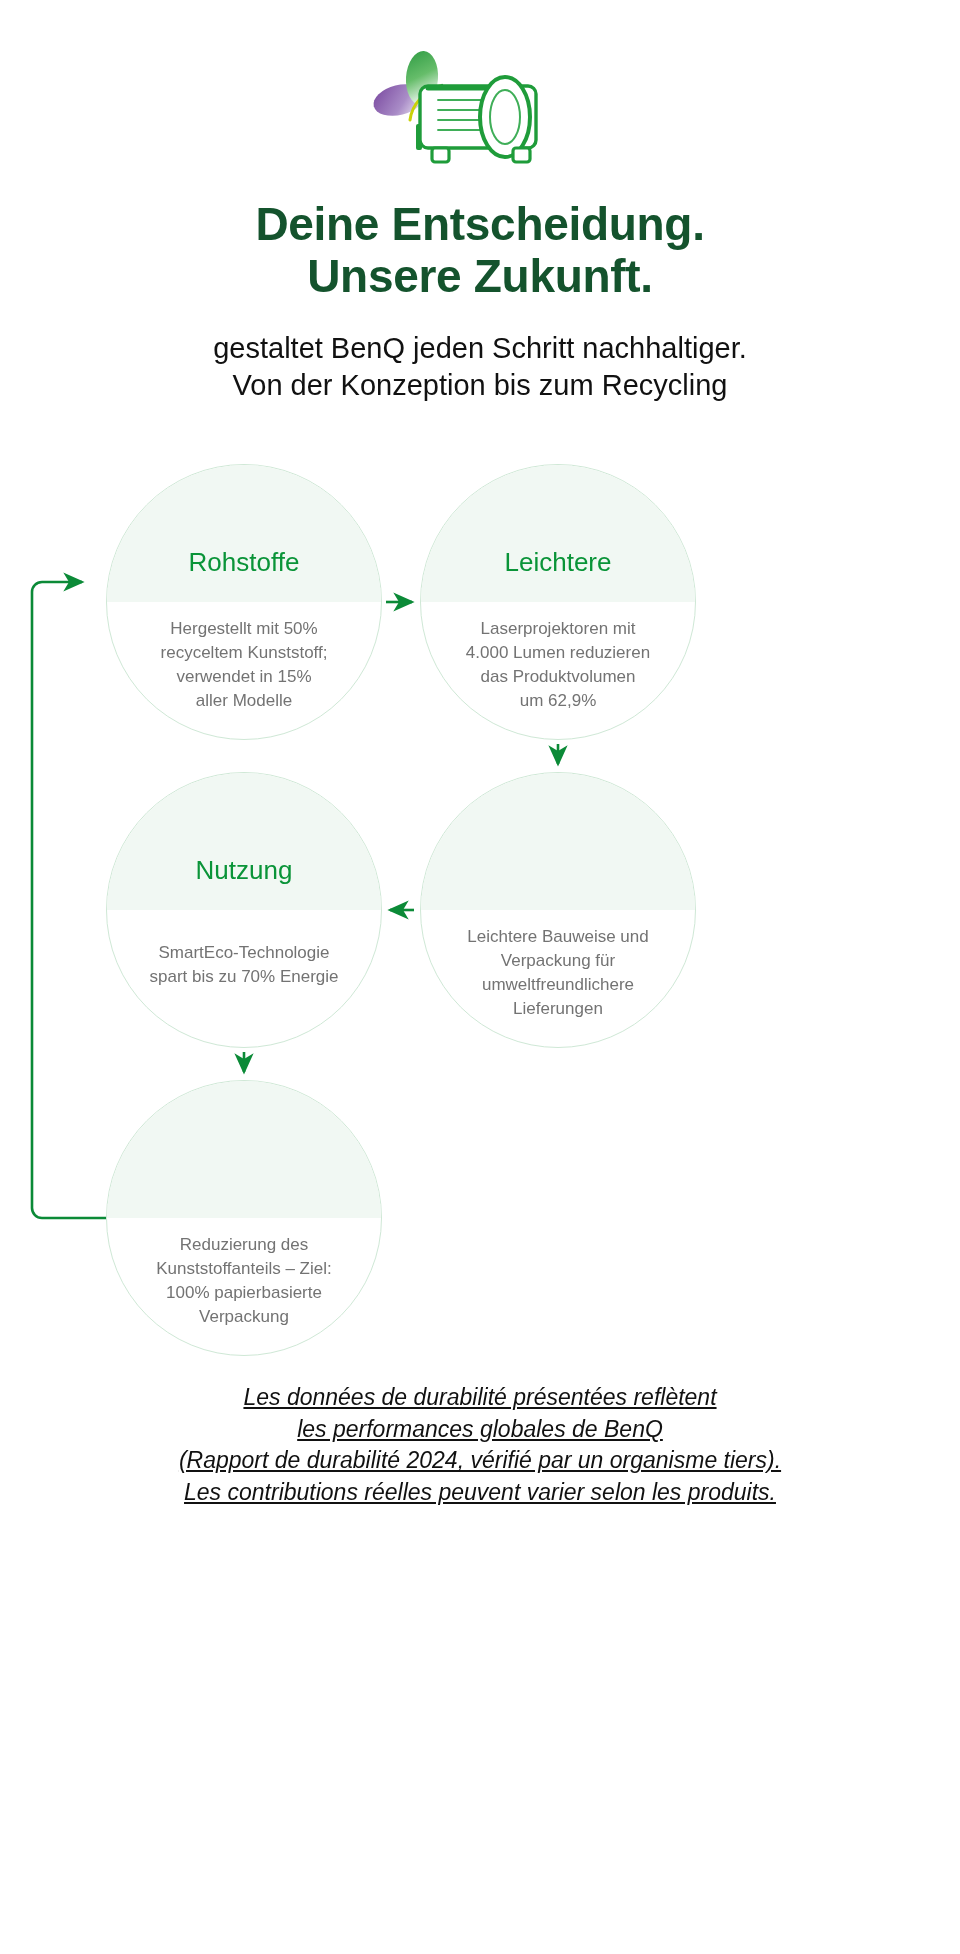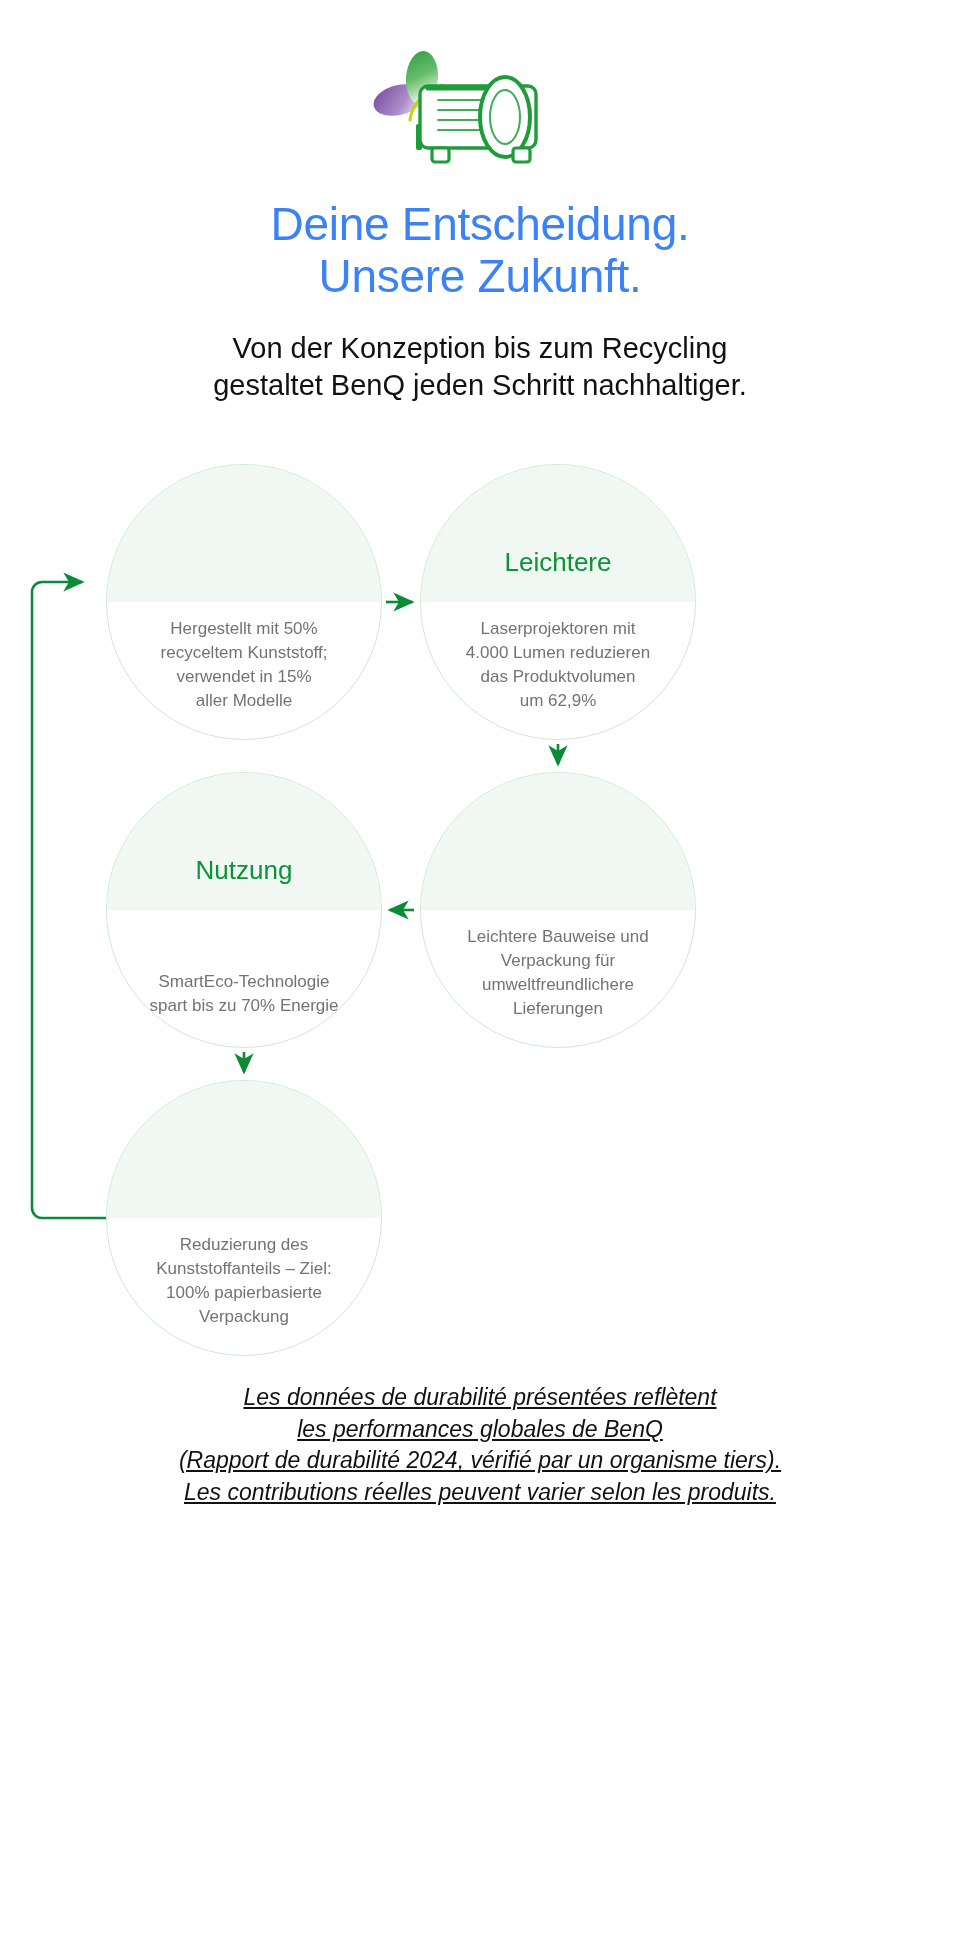--- a/index.html
+++ b/index.html
@@ -34,23 +34,23 @@
   }
 
   .title-block {
     position: absolute;
     left: 0;
     top: 198px;
     width: 960px;
     text-align: center;
   }
   .title-line {
-    color: #3b82f6;
+    color: #14532d;
     font-size: 46px;
-    font-weight: normal;
+    font-weight: bold;
     line-height: 1.14;
     letter-spacing: -0.3px;
   }
 
   .subtitle-block {
     position: absolute;
     left: 0;
     top: 330px;
     width: 960px;
     text-align: center;
@@ -122,21 +122,20 @@
     line-height: 1.42;
     text-align: center;
     position: absolute;
     left: 22px;
     right: 22px;
     top: 152px;
     white-space: pre-line;
   }
   .node-body.two-line {
     top: 168px;
-    margin-top: 29px;
   }
 
   
   #node-rohstoffe   { left: 106px;  top: 32px;  }
   #node-produktion  { left: 420px;  top: 32px;  }
   #node-nutzung     { left: 106px;  top: 340px; }
   #node-transport   { left: 420px;  top: 340px; }
   #node-recycling   { left: 106px;  top: 648px; }
 
   
@@ -203,22 +202,22 @@
       <rect x="163" y="106" width="17" height="14" rx="3" fill="#ffffff" stroke="#1f9c3a" stroke-width="3.2"></rect>
     </svg>
   </div>
 
   <div class="title-block">
     <div class="title-line">Deine Entscheidung.</div>
     <div class="title-line">Unsere Zukunft.</div>
   </div>
 
   <div class="subtitle-block">
+    <div class="subtitle-line">gestaltet BenQ jeden Schritt nachhaltiger.</div>
     <div class="subtitle-line">Von der Konzeption bis zum Recycling</div>
-    <div class="subtitle-line">gestaltet BenQ jeden Schritt nachhaltiger.</div>
   </div>
 
   <div class="diagram">
 
     <svg class="diagram-svg" width="960" height="920" viewBox="0 0 960 920">
       <defs>
         <marker id="ah" markerWidth="9" markerHeight="9" refX="7.2" refY="4.5" orient="auto" markerUnits="strokeWidth">
           <path d="M0,0.8 L8.2,4.5 L0,8.2 L2.2,4.5 Z" fill="#0b8a37"></path>
         </marker>
       </defs>
@@ -230,20 +229,21 @@
       <line x1="414" y1="478" x2="390" y2="478" stroke="#0b8a37" stroke-width="2.6" marker-end="url(#ah)"></line>
 
       <line x1="244" y1="620" x2="244" y2="640" stroke="#0b8a37" stroke-width="2.6" marker-end="url(#ah)"></line>
 
       <path d="M108 786 H42 a10 10 0 0 1 -10 -10 V160 a10 10 0 0 1 10 -10 H82" fill="none" stroke="#0b8a37" stroke-width="2.6" marker-end="url(#ah)"></path>
     </svg>
 
     <div class="node" id="node-rohstoffe">
       <div class="node-fill-top"></div>
       <div class="node-inner">
+        <div class="node-title">Rohstoffe</div>
         <div class="node-body">Hergestellt mit 50%
 recyceltem Kunststoff;
 verwendet in 15%
 aller Modelle</div>
       </div>
     </div>
 
     <div class="node" id="node-produktion">
       <div class="node-fill-top"></div>
       <div class="node-inner">

